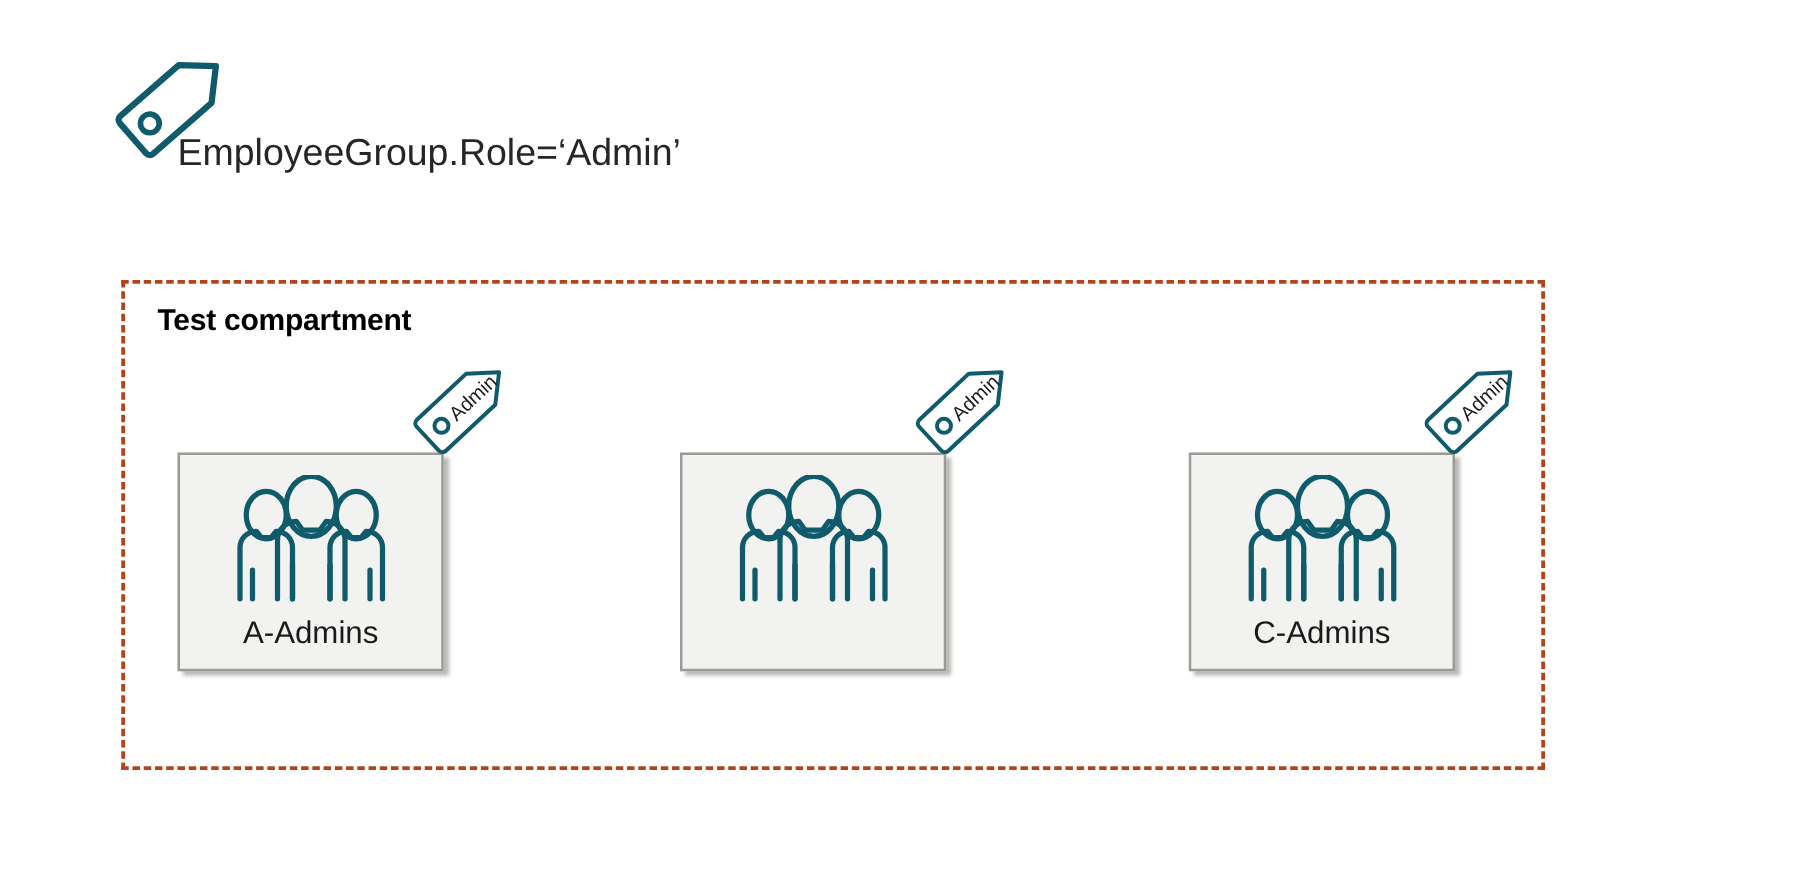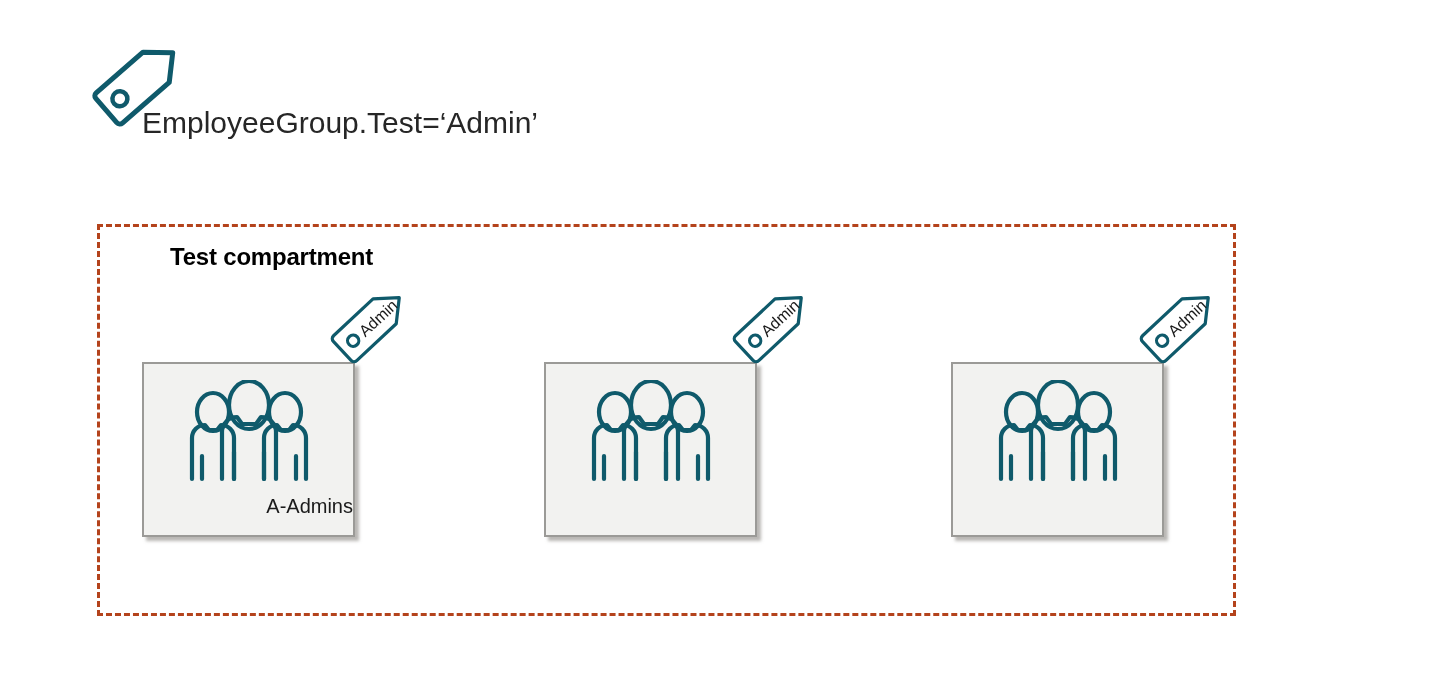--- a/index.html
+++ b/index.html
@@ -54,21 +54,20 @@
   }
   #compartment-title {
     position: absolute;
     left: 26px;
     top: 16px;
     font-size: 24px;
     font-weight: bold;
     color: #000000;
     letter-spacing: -0.2px;
     white-space: nowrap;
-    margin-left: 44px;
   }
 
   
   .group-node {
     position: absolute;
     width: 300px;
     height: 260px;
   }
   .group-card {
     position: absolute;
@@ -87,22 +86,22 @@
     top: 16px;
     transform: translateX(-50%);
     width: 128px;
     height: 106px;
   }
   .group-label {
     position: absolute;
     left: 0;
     right: 0;
     bottom: 14px;
-    text-align: right;
-    font-size: 20px;
+    text-align: center;
+    font-size: 25px;
     line-height: 30px;
     color: #1a1a1a;
   }
   .group-tag {
     position: absolute;
     left: 186px;
     top: 0px;
     width: 100px;
     height: 86px;
   }
@@ -117,21 +116,21 @@
 
 <div id="tag-rule">
   <span class="tag-glyph">
     <svg width="120" height="100" viewBox="0 0 120 100" aria-hidden="true">
       <g transform="rotate(-41 60 50)">
         <path d="M22 30 H84 L106 50 L84 70 H22 A4 4 0 0 1 18 66 V34 A4 4 0 0 1 22 30 Z" class="teal-stroke" stroke-width="5" stroke-linejoin="round"></path>
         <circle cx="36" cy="50" r="7.5" class="teal-stroke" stroke-width="4.5"></circle>
       </g>
     </svg>
   </span>
-  <span class="rule-label">EmployeeGroup.Test=‘Admin’</span>
+  <span class="rule-label">EmployeeGroup.Role=‘Admin’</span>
 </div>
 
 <div id="compartment">
   <div id="compartment-title">Test compartment</div>
 
   <div class="group-node" style="left:34px; top:55px;">
     <div class="group-card">
       <span class="group-icon">
         <svg width="128" height="106" viewBox="0 0 128 106" aria-hidden="true">
           <g class="teal-stroke" stroke-width="4.2" stroke-linecap="round" stroke-linejoin="round">
@@ -202,20 +201,21 @@
             <ellipse cx="100" cy="32" rx="16" ry="19"></ellipse>
             <path d="M79 99 V58 A13 13 0 0 1 92 45 L96 50 H104 L108 45 A13 13 0 0 1 121 58 V99"></path>
             <path d="M111 99 V76"></path>
             <ellipse cx="64" cy="25" rx="20" ry="24"></ellipse>
             <path d="M37 99 V52 A15 15 0 0 1 52 37 L57 44 H71 L76 37 A15 15 0 0 1 91 52 V99"></path>
             <path d="M49 99 V72"></path>
             <path d="M79 99 V72"></path>
           </g>
         </svg>
       </span>
+      <div class="group-label">C-Admins</div>
     </div>
     <span class="group-tag">
       <svg width="100" height="86" viewBox="0 0 100 86" aria-hidden="true">
         <g transform="rotate(-43 50 43)">
           <path d="M16 26 H70 L90 43 L70 60 H16 A4 4 0 0 1 12 56 V30 A4 4 0 0 1 16 26 Z" class="teal-stroke" stroke-width="3.2" stroke-linejoin="round"></path>
           <circle cx="27" cy="43" r="5.6" class="teal-stroke" stroke-width="3.2"></circle>
           <text x="38" y="49" font-family="'Liberation Sans', sans-serif" font-size="16" fill="#1a1a1a">Admin</text>
         </g>
       </svg>
     </span>

